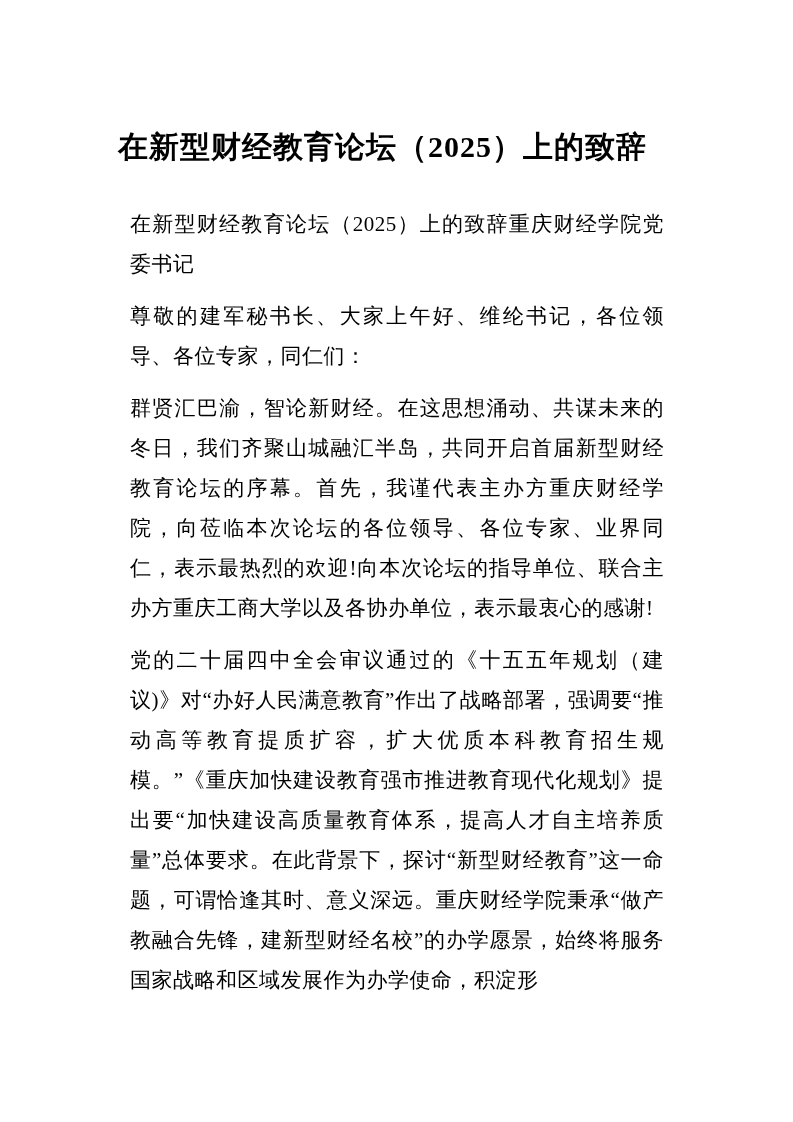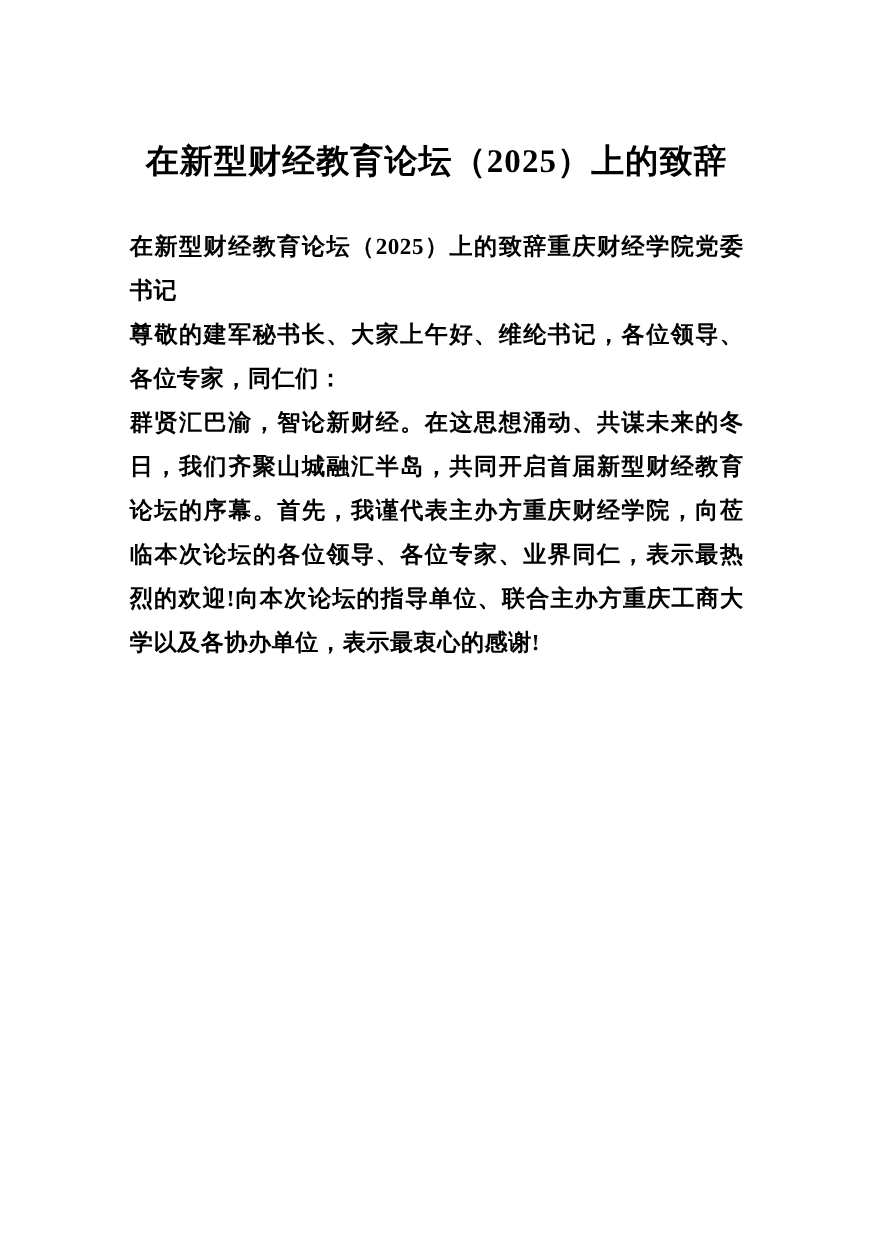--- a/index.html
+++ b/index.html
@@ -19,40 +19,40 @@
     width: 793px;
     height: 1122px;
     padding: 128px 117px 40px 118px;
     background: #ffffff;
   }
   .doc-title {
     margin: 0 0 38px 0;
     font-size: 30px;
     line-height: 38px;
     font-weight: bold;
-    text-align: center;
     letter-spacing: 1px;
     font-family: "Liberation Serif", "DejaVu Serif", serif;
   }
   .doc-body p {
-    margin: 0;
+    margin: 12px;
     padding: 0;
     font-size: 21px;
     line-height: 40px;
     text-align: justify;
     text-justify: inter-ideograph;
     letter-spacing: 0.5px;
     word-break: break-all;
-    font-weight: bold;
+    font-weight: normal;
   }
 </style>
 </head>
 <body>
 
 <div class="page">
   <h1 class="doc-title">在新型财经教育论坛（2025）上的致辞</h1>
 
   <div class="doc-body">
     <p>在新型财经教育论坛（2025）上的致辞重庆财经学院党委书记</p>
     <p>尊敬的建军秘书长、大家上午好、维纶书记，各位领导、各位专家，同仁们：</p>
     <p>群贤汇巴渝，智论新财经。在这思想涌动、共谋未来的冬日，我们齐聚山城融汇半岛，共同开启首届新型财经教育论坛的序幕。首先，我谨代表主办方重庆财经学院，向莅临本次论坛的各位领导、各位专家、业界同仁，表示最热烈的欢迎!向本次论坛的指导单位、联合主办方重庆工商大学以及各协办单位，表示最衷心的感谢!</p>
+    <p>党的二十届四中全会审议通过的《十五五年规划（建议)》对“办好人民满意教育”作出了战略部署，强调要“推动高等教育提质扩容，扩大优质本科教育招生规模。”《重庆加快建设教育强市推进教育现代化规划》提出要“加快建设高质量教育体系，提高人才自主培养质量”总体要求。在此背景下，探讨“新型财经教育”这一命题，可谓恰逢其时、意义深远。重庆财经学院秉承“做产教融合先锋，建新型财经名校”的办学愿景，始终将服务国家战略和区域发展作为办学使命，积淀形</p>
   </div>
 </div>
 
 </body></html>

